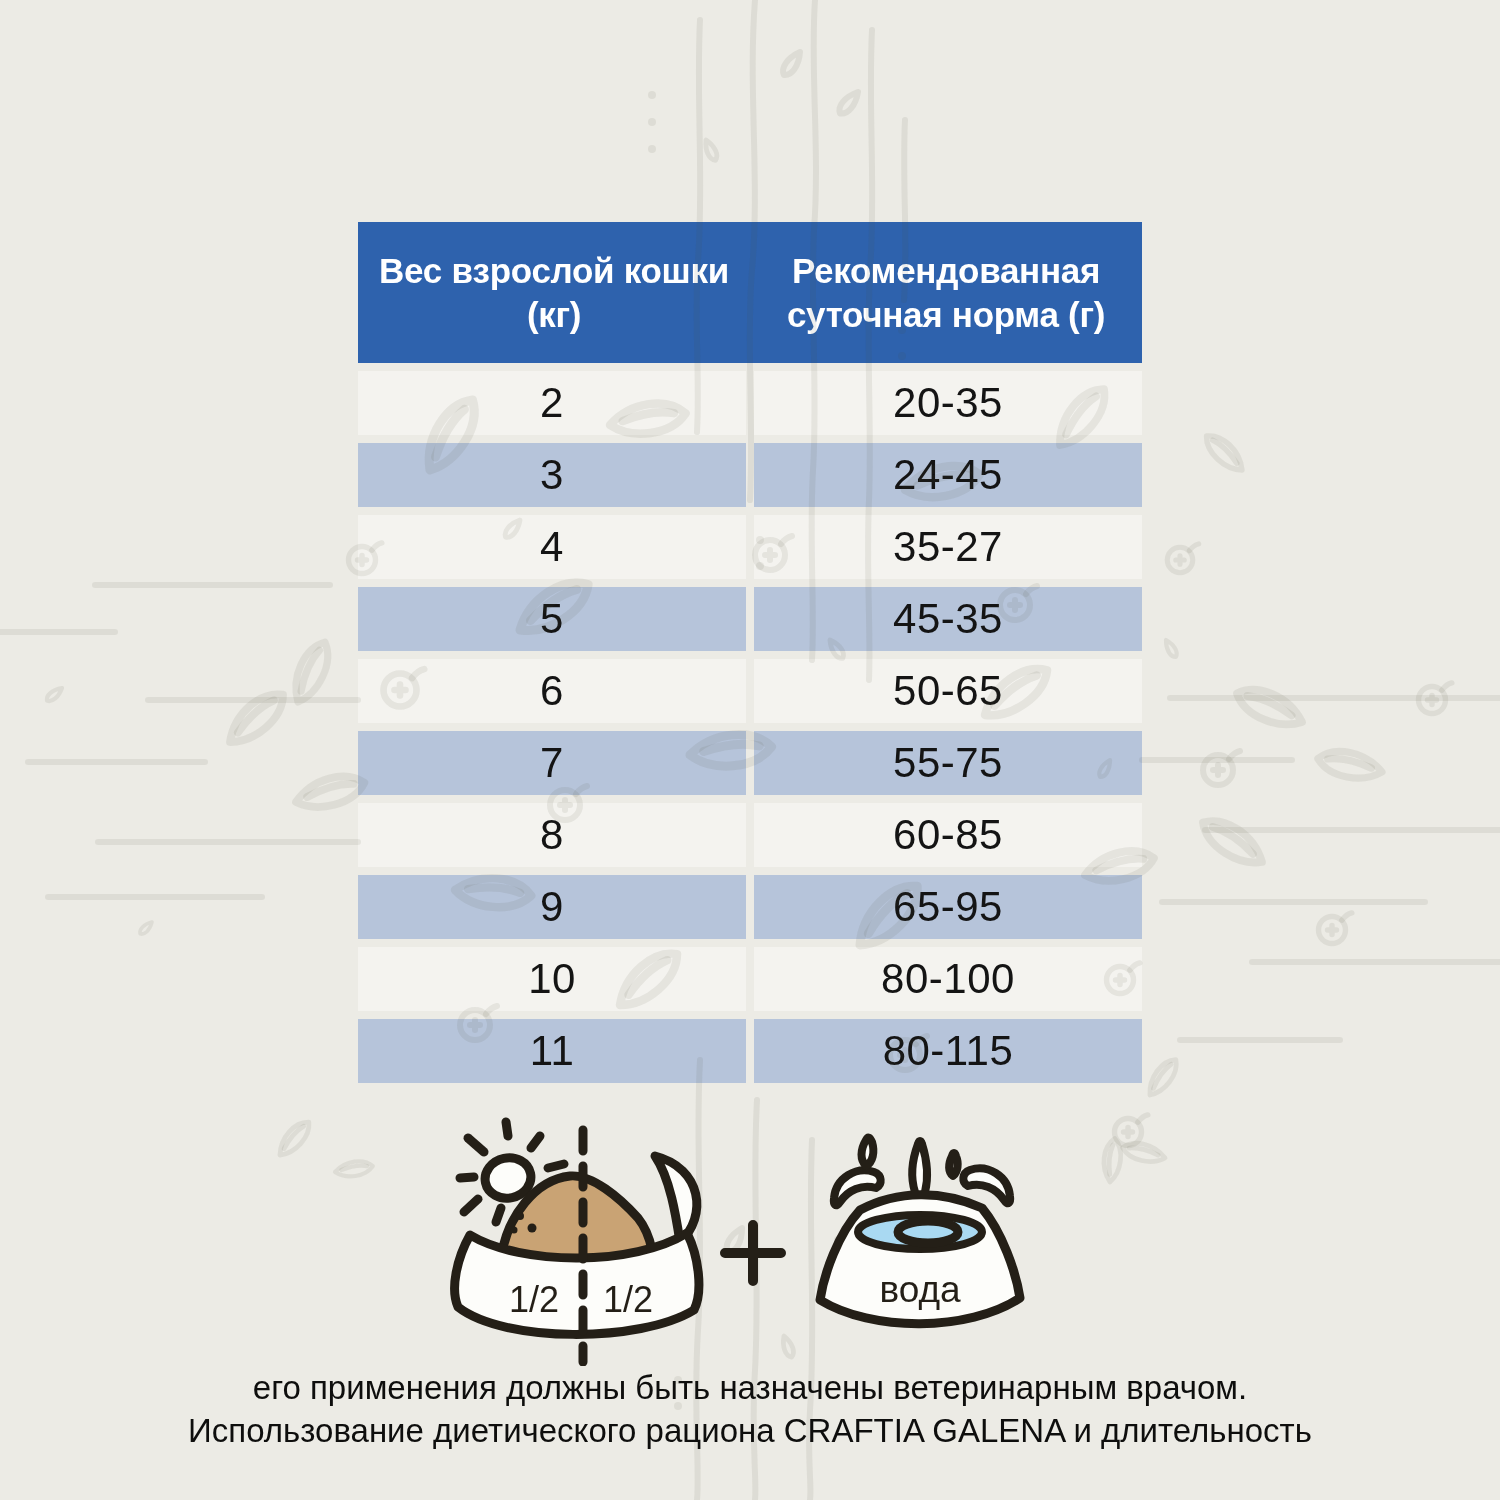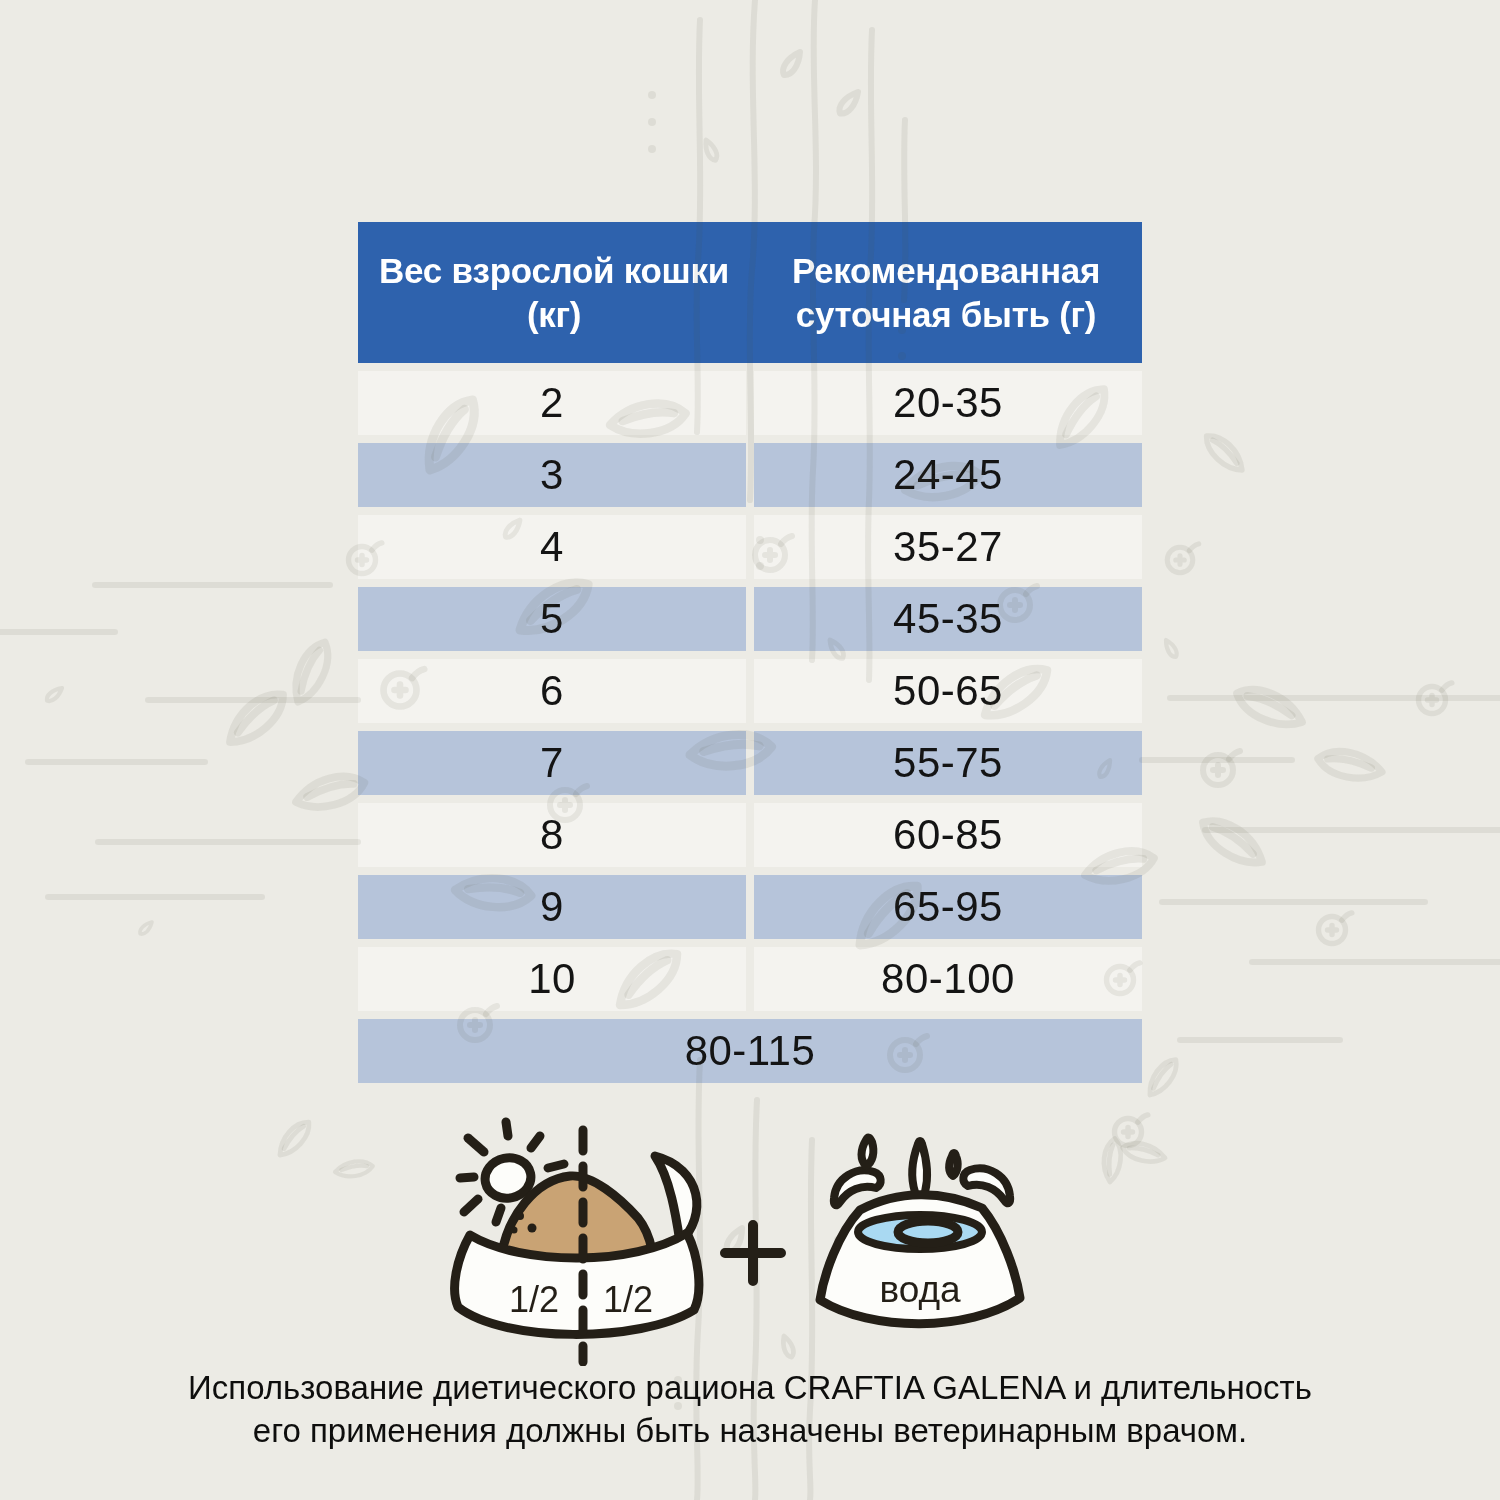--- a/index.html
+++ b/index.html
@@ -58,21 +58,21 @@
 </style>
 </head>
 <body>
 
 <div class="canvas">
 
 
   <div class="table">
     <div class="thead">
       <div class="th">Вес взрослой кошки (кг)</div>
-      <div class="th">Рекомендованная суточная быть (г)</div>
+      <div class="th">Рекомендованная суточная норма (г)</div>
     </div>
     <div class="tbody">
         <div class="row row-light">
           <div class="cell">2</div>
           <div class="cell">20-35</div>
         </div>
         <div class="row row-blue">
           <div class="cell">3</div>
           <div class="cell">24-45</div>
         </div>
@@ -98,20 +98,21 @@
         </div>
         <div class="row row-blue">
           <div class="cell">9</div>
           <div class="cell">65-95</div>
         </div>
         <div class="row row-light">
           <div class="cell">10</div>
           <div class="cell">80-100</div>
         </div>
         <div class="row row-blue">
+          <div class="cell">11</div>
           <div class="cell">80-115</div>
         </div>
       </div>
   </div>
 
   <svg class="pattern" width="1500" height="1500" viewBox="0 0 1500 1500" aria-hidden="true">
     <defs>
       <g id="leaf">
         <path class="st" d="M0,0 C10,-20 34,-30 50,-22 C44,-4 18,6 0,0 Z"></path>
         <path class="st" d="M8,-5 C20,-14 32,-19 42,-20"></path>
@@ -271,17 +272,17 @@
 
     <path class="white-fill ol" stroke-width="9" d="M60,94 C38,118 24,158 20,184 C72,216 168,216 220,182 C216,156 202,116 182,92 C142,74 98,74 60,94 Z"></path>
 
     <ellipse class="water-fill ol" stroke-width="8" cx="120" cy="116" rx="62" ry="17"></ellipse>
     <ellipse fill="none" class="ol" stroke-width="9" cx="128" cy="116" rx="30" ry="11"></ellipse>
 
     <text x="120" y="186" font-size="37" text-anchor="middle">вода</text>
   </svg>
 
   <div class="footer">
+    <div>его применения должны быть назначены ветеринарным врачом.</div>
     <div>Использование диетического рациона CRAFTIA GALENA и длительность</div>
-    <div>его применения должны быть назначены ветеринарным врачом.</div>
   </div>
 
 </div>
 
 </body></html>

